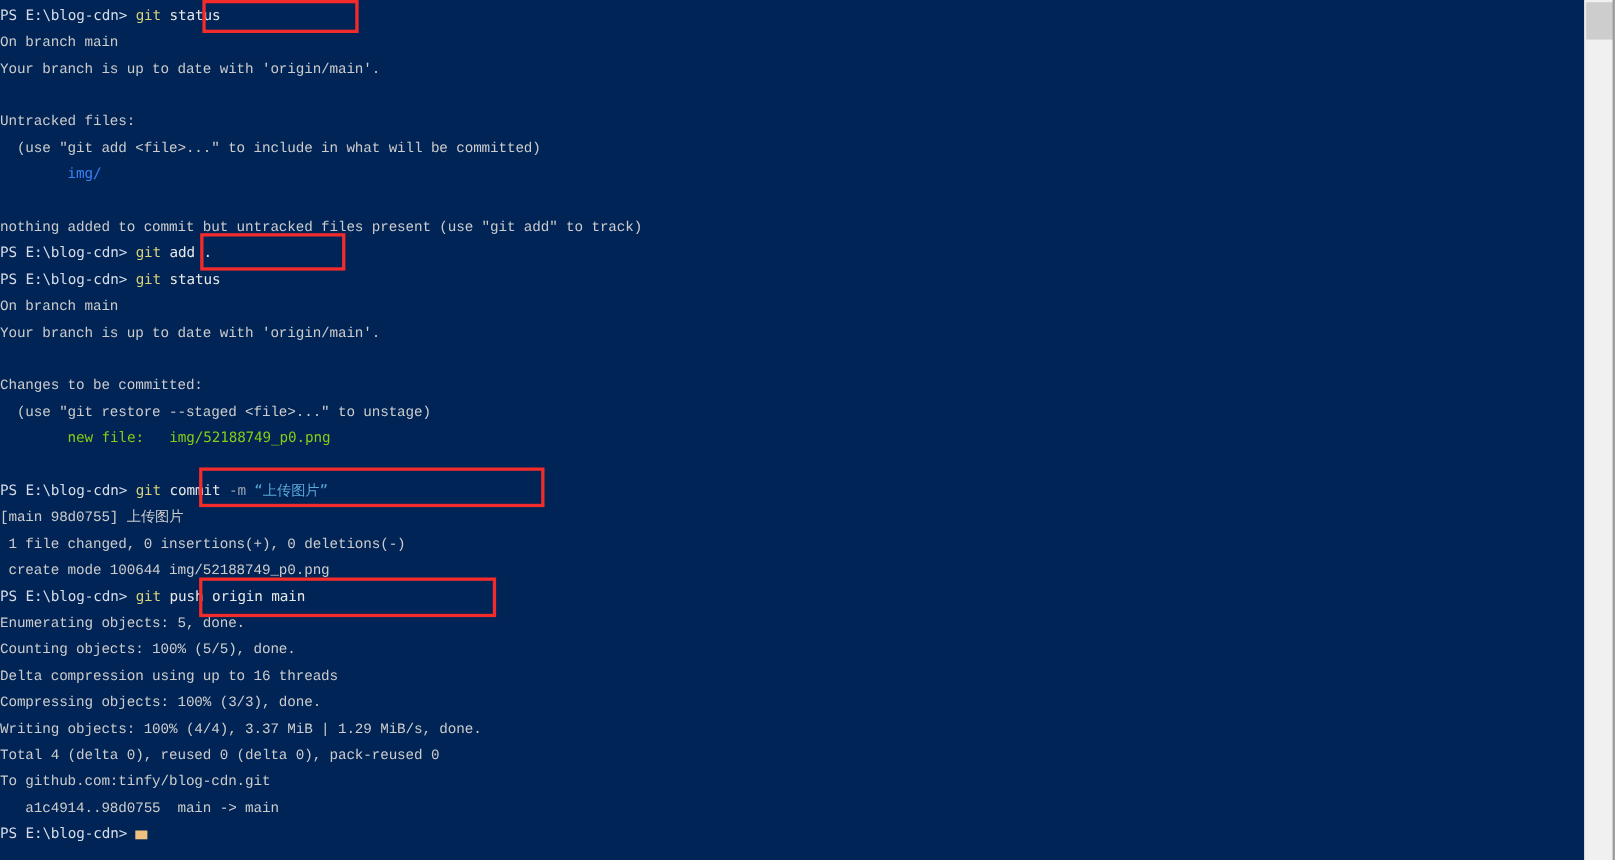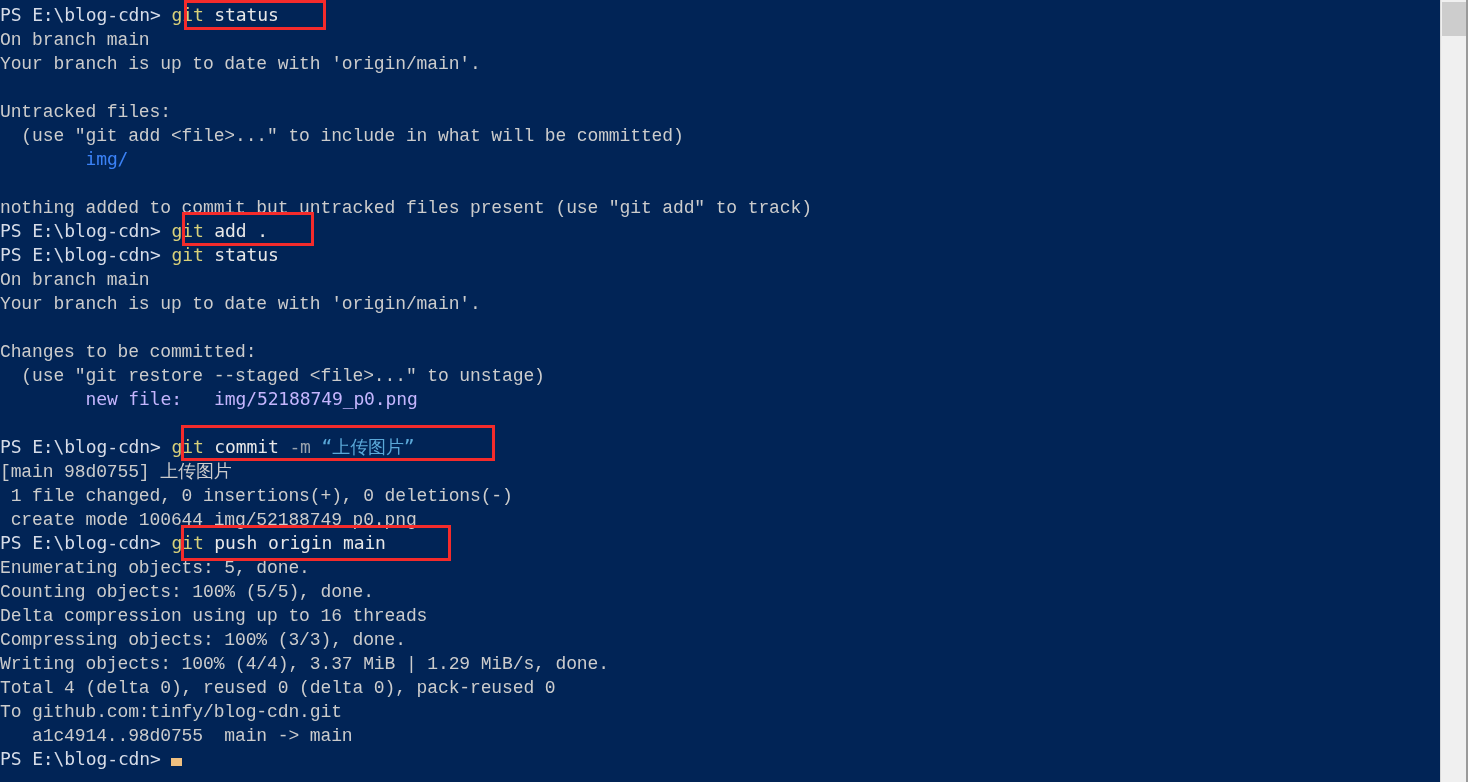--- a/index.html
+++ b/index.html
@@ -32,40 +32,40 @@
     background: #012456;
     overflow: hidden;
   }
 
   #console-text {
     position: absolute;
     left: 0;
     top: 3px;
     width: 1440px;
     font-family: "DejaVu Sans Mono", "Liberation Mono", monospace;
-    font-size: 18px;
+    font-size: 13px;
     line-height: 24px;
     letter-spacing: -0.12px;
     color: #cccccc;
     white-space: pre;
   }
 
   .line {
     height: 24px;
     white-space: pre;
     position: relative;
   }
 
   
   .c-default { color: #cccccc; font-family: Liberation Mono, monospace; }
   .c-prompt  { color: #d6dce8; }
   .c-yellow  { color: #d8d07a; }
   .c-cmd     { color: #e8e8e8; }
   .c-red     { color: #3b82f6; }
-  .c-green   { color: #c4b5fd; }
+  .c-green   { color: #84cc16; }
   .c-cyan    { color: #5aa8d8; }
   .c-dim     { color: #9aa3ae; }
 
   
   #cursor-block {
     display: inline-block;
     width: 11px;
     height: 8px;
     background: #f0c080;
     vertical-align: -1px;

